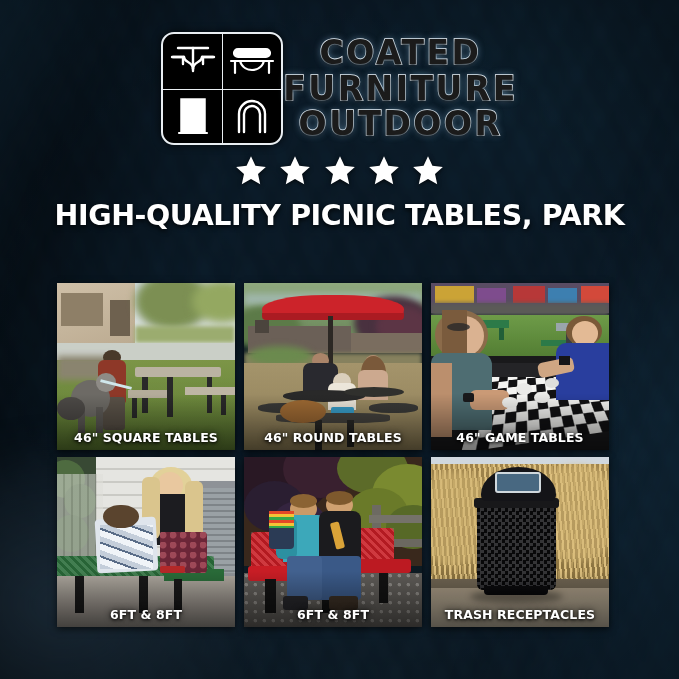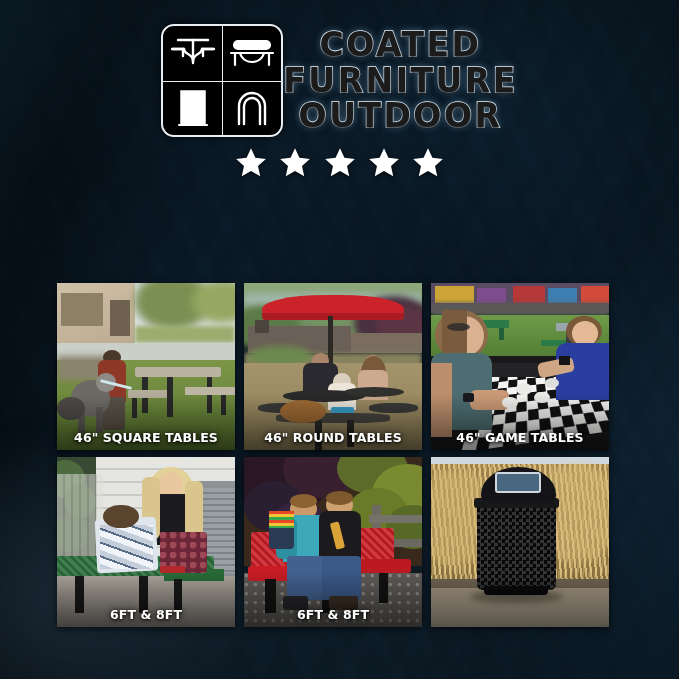--- a/index.html
+++ b/index.html
@@ -56,21 +56,21 @@
   }
   #bg .vignette {
     position:absolute; inset:0;
     background:radial-gradient(ellipse 95% 95% at 50% 48%, rgba(0,0,0,0) 40%, rgba(0,0,0,.55) 100%);
   }
   #bg .darken { position:absolute; inset:0; background:rgba(6,14,22,.34); }
 
   
   .header { position:absolute; left:0; right:0; top:0; }
 
-  .logo-row { display:flex; align-items:center; justify-content:center; padding-top:24px; }
+  .logo-row { display:flex; align-items:center; justify-content:center; padding-top:32px; }
 
   .logo-grid {
     width:122px; height:113px;
     background:#000;
     border:2px solid #e9eef2;
     border-radius:13px;
     display:grid; grid-template-columns:1fr 1fr; grid-template-rows:1fr 1fr;
     overflow:hidden;
     box-shadow:0 0 8px rgba(0,0,0,.7);
   }
@@ -209,20 +209,21 @@
       </svg>
     <svg width="34" height="33" viewBox="0 0 24 24">
         <polygon points="12,1.6 15.2,8.6 22.8,9.4 17.1,14.5 18.7,22 12,18.2 5.3,22 6.9,14.5 1.2,9.4 8.8,8.6" fill="#ffffff"></polygon>
       </svg>
     <svg width="34" height="33" viewBox="0 0 24 24">
         <polygon points="12,1.6 15.2,8.6 22.8,9.4 17.1,14.5 18.7,22 12,18.2 5.3,22 6.9,14.5 1.2,9.4 8.8,8.6" fill="#ffffff"></polygon>
       </svg>
   </div>
 
   <div class="headline">
+    <span>HIGH-QUALITY PICNIC TABLES, PARK</span>
   </div>
 </div>
 
 <div class="grid">
 
   <div class="tile">
     <div class="scene">
       <div class="rect" style="left:0;top:0;width:100%;height:44%;background:linear-gradient(#cfd8da,#e3e8e6)"></div>
       <div class="rect" style="left:0;top:0;width:44%;height:40%;background:linear-gradient(160deg,#cdbfa8,#b9a990)"></div>
       <div class="rect" style="left:2%;top:6%;width:24%;height:20%;background:#8d7f68"></div>
@@ -459,16 +460,17 @@
       <div class="rect" style="left:26%;top:26%;width:44%;height:52%;background:repeating-conic-gradient(rgba(255,255,255,.14) 0% 25%, rgba(0,0,0,.5) 0% 50%) 0 0/7px 7px;border-radius:3px 3px 6px 6px"></div>
       <div class="rect" style="left:24%;top:24%;width:48%;height:6%;background:#1a1a1c;border-radius:3px"></div>
 
       <div class="rect" style="left:28%;top:6%;width:42%;height:20%;background:#16161a;border-radius:50% 50% 4px 4px / 80% 80% 6px 6px"></div>
       <div class="rect" style="left:36%;top:9%;width:26%;height:12%;background:#4a6880;border:2px solid #cfd6db;border-radius:3px"></div>
       <div class="rect" style="left:30%;top:76%;width:36%;height:5%;background:#0e0e10;border-radius:0 0 4px 4px"></div>
       <div class="blob" style="left:22%;top:78%;width:52%;height:8%;background:rgba(0,0,0,.35);filter:blur(3px)"></div>
     </div>
     <div class="shade"></div>
     <div class="cap">
+      <span class="l2">TRASH RECEPTACLES</span>
     </div>
   </div>
 
 </div>
 
 </body></html>

